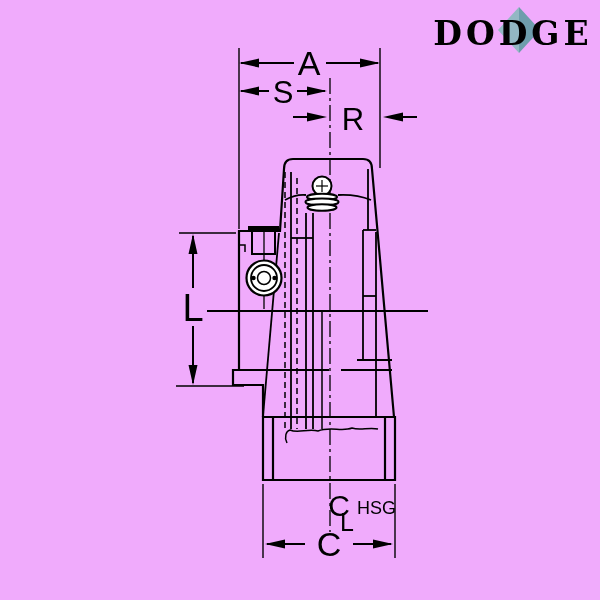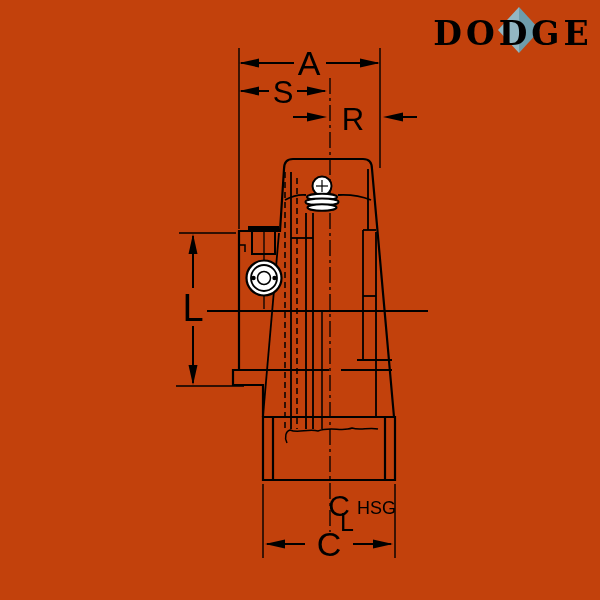--- a/index.html
+++ b/index.html
@@ -1,16 +1,16 @@
 <!DOCTYPE html>
 <html><head>
 <meta charset="utf-8">
 <style>
   html,body{margin:0;padding:0;background:#ffffff;width:600px;height:600px;overflow:hidden;}
-  .stage{position:relative;width:600px;height:600px;background:#c2410c;font-family:"Liberation Sans",sans-serif;}
+  .stage{position:relative;width:600px;height:600px;background:#f0abfc;font-family:"Liberation Sans",sans-serif;}
   svg{display:block;}
   text{font-family:"Liberation Sans",sans-serif;fill:#000;}
   .logo-text{font-family:"DejaVu Serif","Liberation Serif",serif;font-weight:bold;letter-spacing:4px;}
 </style>
 </head>
 <body>
 
 <div class="stage">
 <svg width="600" height="600" viewBox="0 0 600 600">
 

